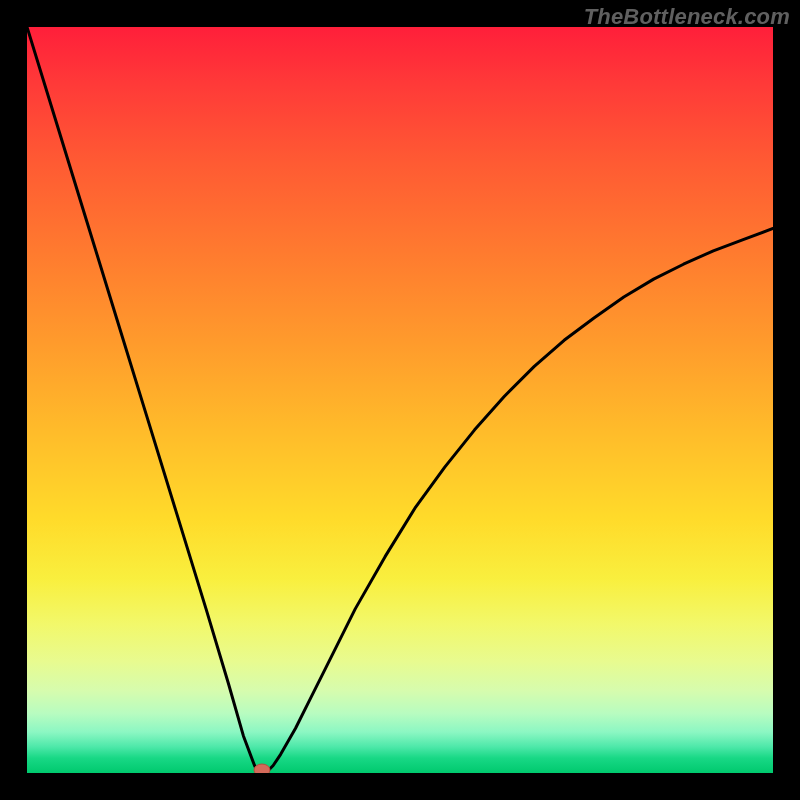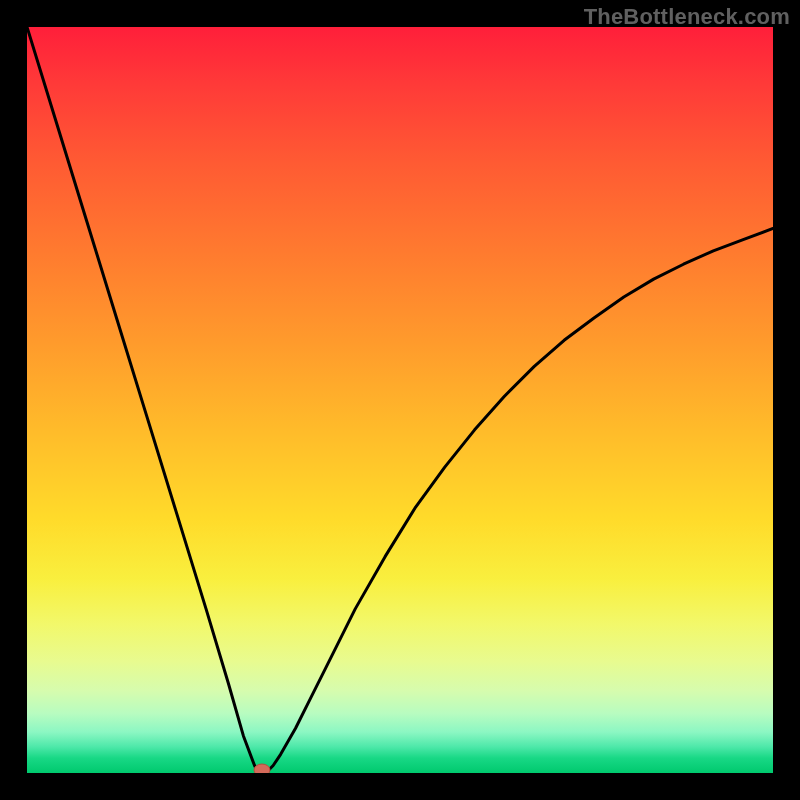--- a/index.html
+++ b/index.html
@@ -8,20 +8,21 @@
     width: 800px;
     height: 800px;
     background: #000;
     font-family: Arial, Helvetica, sans-serif;
   }
   .frame {
     position: relative;
     width: 800px;
     height: 800px;
     background: #000;
+    font-style: italic;
   }
   .watermark {
     position: absolute;
     top: 4px;
     right: 10px;
     color: #606060;
     font-size: 22px;
     font-weight: 600;
     letter-spacing: 0.2px;
     z-index: 5;

